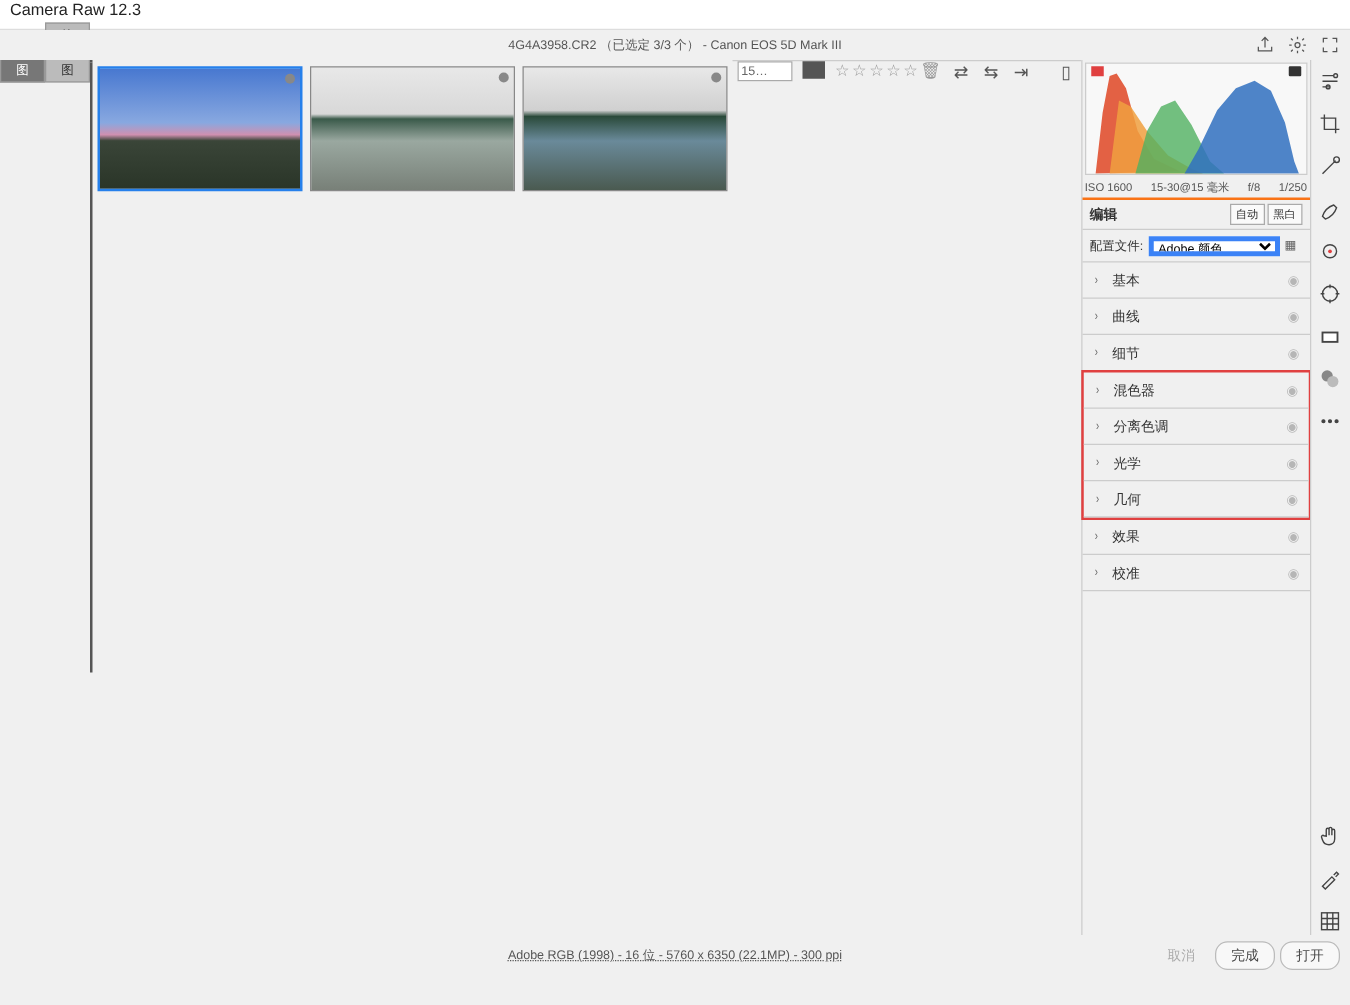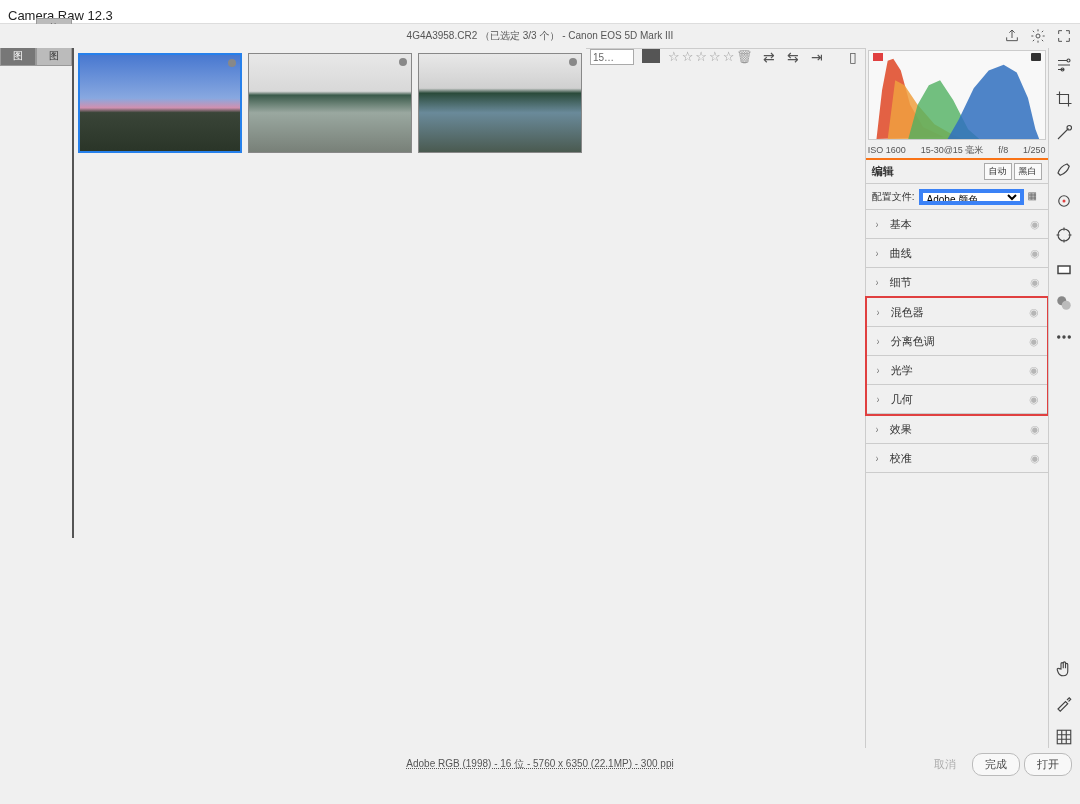--- a/index.html
+++ b/index.html
@@ -1,19 +1,19 @@
 <!DOCTYPE html>
 <html><head>
 <meta charset="utf-8">
 <style>
 * { box-sizing: border-box; margin: 0; padding: 0; font-family: "Segoe UI", Arial, sans-serif; }
 body { width: 1080px; height: 804px; background: #f0f0f0; overflow: hidden; font-size: 11px; color: #333; }
 
 
-.titlebar { height: 24px; background: #fff; display: flex; align-items: flex-end; padding: 0 8px; border-bottom: 1px solid #ddd; }
+.titlebar { height: 24px; background: #fff; display: flex; align-items: flex-start; padding: 0 8px; border-bottom: 1px solid #ddd; }
 .titlebar span { font-size: 13px; color: #222; }
 
 
 .topinfo { height: 24px; background: #f0f0f0; display: flex; align-items: center; justify-content: center; position: relative; font-size: 10px; color: #555; }
 .topinfo .right-icons { position: absolute; right: 8px; display: flex; gap: 10px; align-items: center; }
 .topinfo .right-icons svg { width: 16px; height: 16px; stroke: #555; fill: none; stroke-width: 1.5; cursor: pointer; }
 
 
 .main { display: flex; height: 700px; }
 

